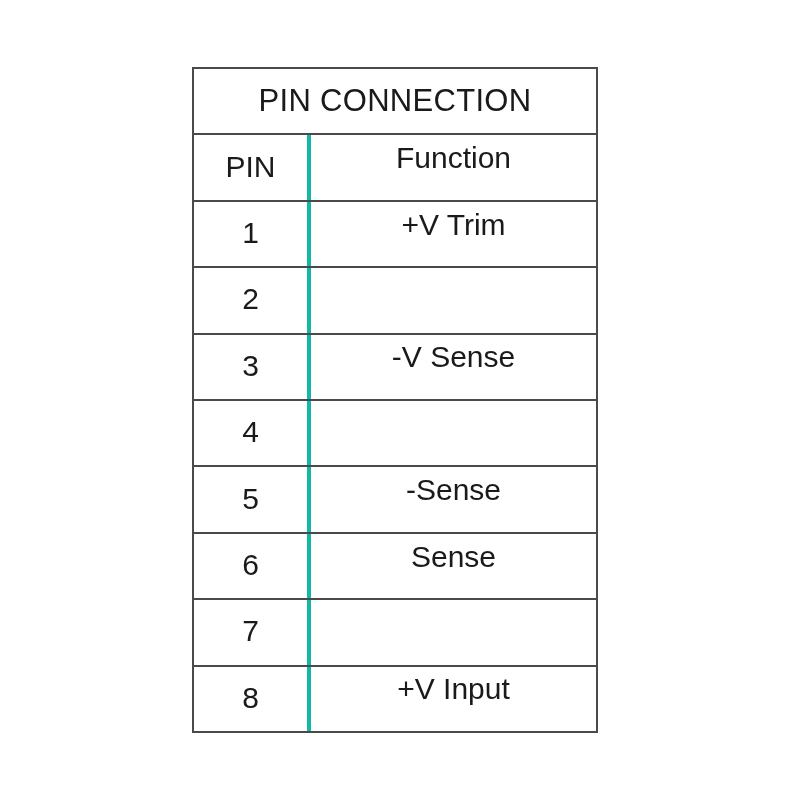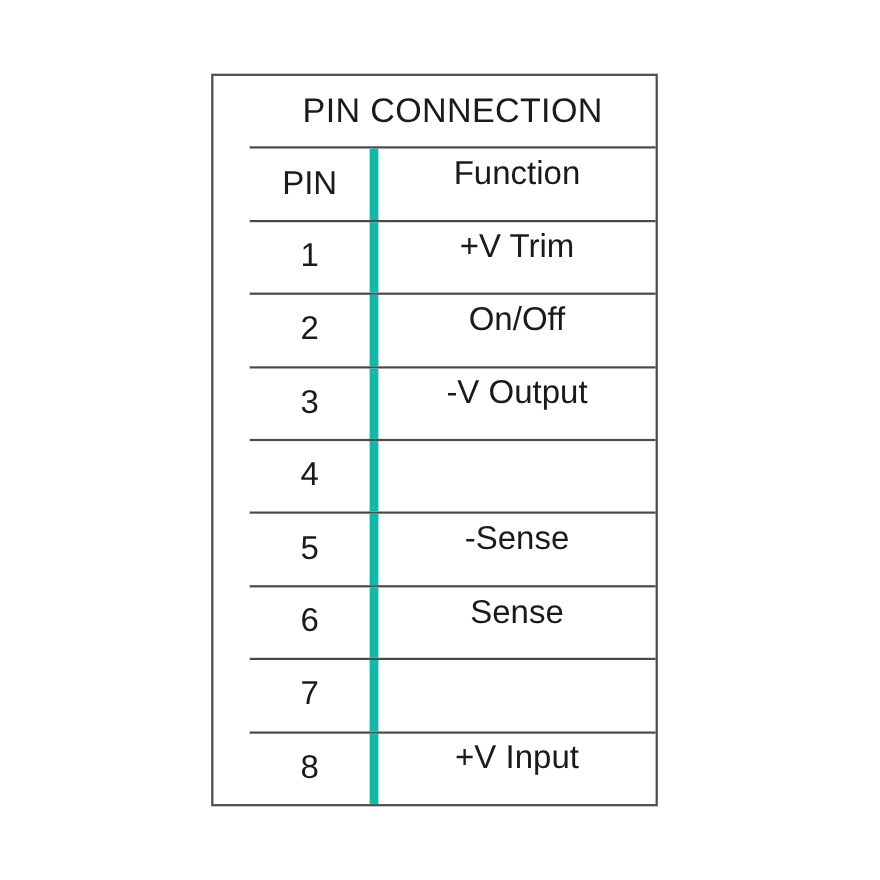--- a/index.html
+++ b/index.html
@@ -32,21 +32,20 @@
     flex-direction: column;
   }
 
   .trow {
     display: flex;
     flex-direction: row;
     flex: 1 1 0;
     min-height: 0;
     border-bottom: 2px solid #4a4a4a;
     box-sizing: border-box;
-    margin-left: 33px;
   }
   .trow:last-child {
     border-bottom: none;
   }
 
   
   .title-row {
     justify-content: center;
     align-items: center;
   }
@@ -59,21 +58,21 @@
     font-weight: 400;
     color: #1a1a1a;
     letter-spacing: 0.3px;
     line-height: 1;
     padding-bottom: 2px;
   }
 
   .cell-pin {
     flex: 0 0 117px;
     box-sizing: border-box;
-    border-right: 8px solid #14b8a6;
+    border-right: 4px solid #14b8a6;
     display: flex;
     align-items: center;
     justify-content: center;
     font-size: 30px;
     color: #1a1a1a;
     line-height: 1;
     padding-bottom: 2px;
   }
   .cell-fn {
     flex: 1 1 auto;
@@ -106,26 +105,25 @@
     <div class="cell-fn">Function</div>
   </div>
 
   <div class="trow">
     <div class="cell-pin">1</div>
     <div class="cell-fn">+V Trim</div>
   </div>
 
   <div class="trow">
     <div class="cell-pin">2</div>
-    <div class="cell-fn">On/Off</div>
   </div>
 
   <div class="trow">
     <div class="cell-pin">3</div>
-    <div class="cell-fn">-V Output</div>
+    <div class="cell-fn">-V Sense</div>
   </div>
 
   <div class="trow">
     <div class="cell-pin">4</div>
   </div>
 
   <div class="trow">
     <div class="cell-pin">5</div>
     <div class="cell-fn">-Sense</div>
   </div>

